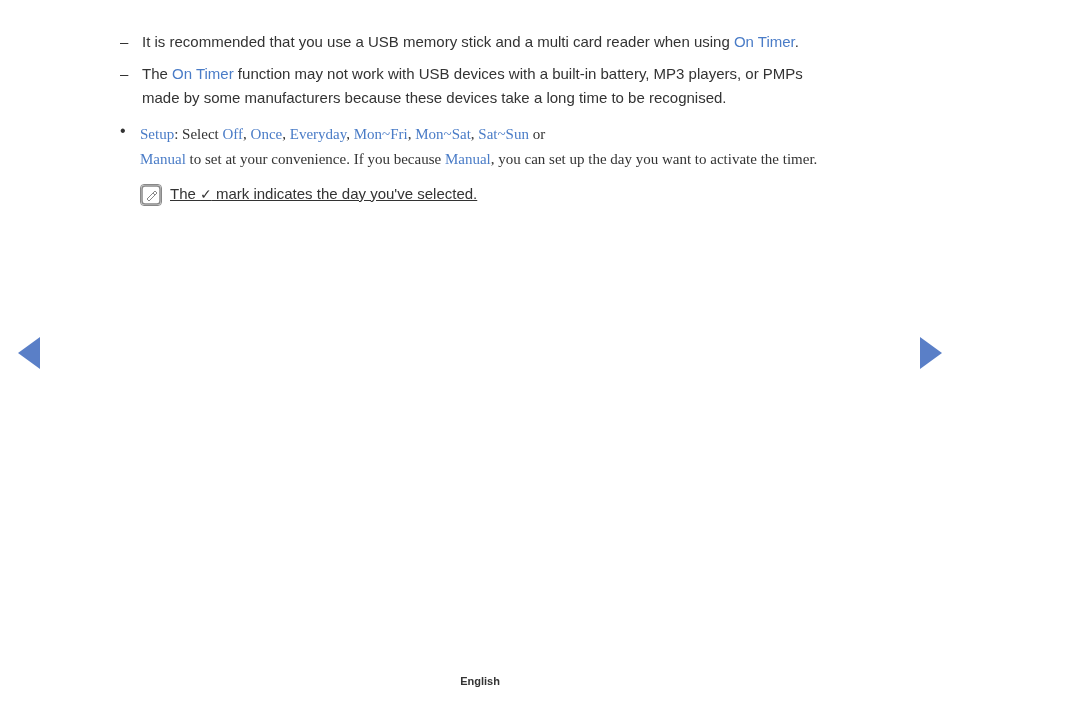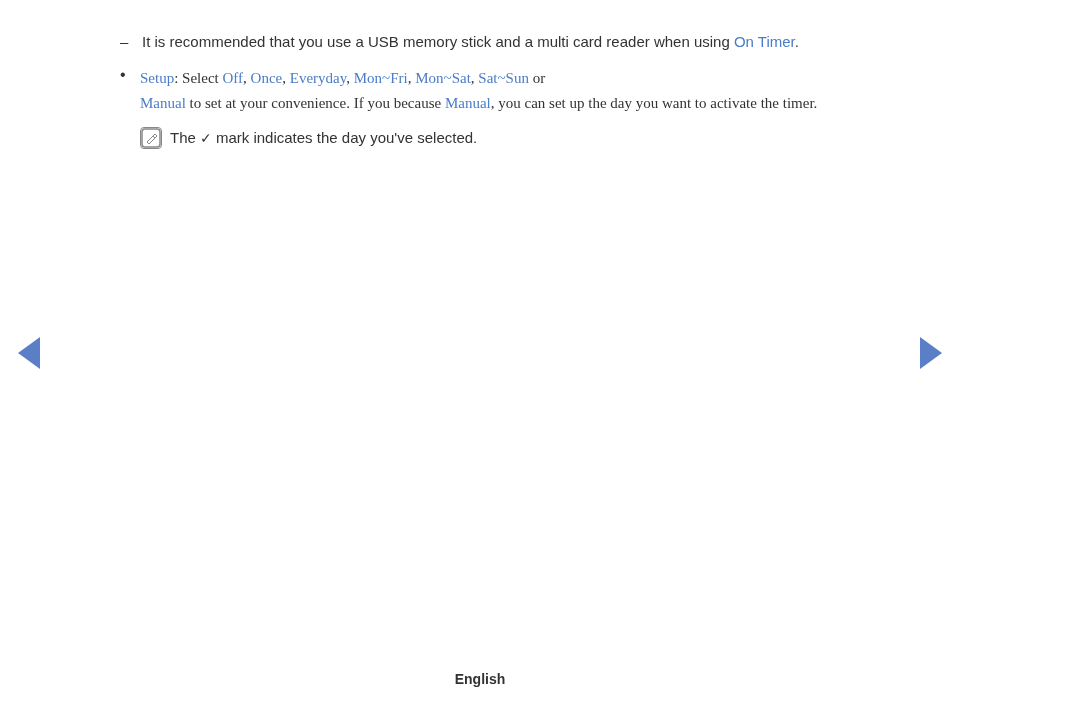--- a/index.html
+++ b/index.html
@@ -73,23 +73,24 @@
       top: 0;
       color: #333;
     }
 
     .blue {
       color: #4a7cc7;
     }
 
     .note-box {
       display: flex;
-      align-items: center;
+      align-items: flex-end;
       margin-top: 10px;
       margin-bottom: 6px;
+      text-decoration: underline;
     }
 
     .note-icon-pencil {
       width: 22px;
       height: 22px;
       border: 1.5px solid #888;
       border-radius: 4px;
       display: inline-flex;
       align-items: center;
       justify-content: center;
@@ -106,21 +107,21 @@
 
     .checkmark {
       font-size: 14px;
       color: #333;
     }
 
     .footer {
       text-align: center;
       padding-bottom: 18px;
       color: #333;
-      font-size: 14px;
+      font-size: 11px;
       font-weight: bold;
     }
 
     .nav-arrow-left {
       position: absolute;
       left: 18px;
       top: 50%;
       transform: translateY(-50%);
       width: 0;
       height: 0;
@@ -165,20 +166,23 @@
   </style>
 </head>
 <body>
 
 <div class="page-container">
   <div class="content-area">
 
     <ul class="dash-list">
       <li>
         <span>It is recommended that you use a USB memory stick and a multi card reader when using </span><span class="blue">On Timer</span><span>.</span>
+      </li>
+      <li>
+        <span>The </span><span class="blue">On Timer</span><span> function may not work with USB devices with a built-in battery, MP3 players, or PMPs made by some manufacturers because these devices take a long time to be recognised.</span>
       </li>
     </ul>
 
     <ul class="bullet-list">
       <li>
         <div class="off-timer-section">
 
           <div class="setup-line">
             <span class="blue">Setup</span><span>: Select </span><span class="blue">Off</span><span>, </span><span class="blue">Once</span><span>, </span><span class="blue">Everyday</span><span>, </span><span class="blue">Mon~Fri</span><span>, </span><span class="blue">Mon~Sat</span><span>, </span><span class="blue">Sat~Sun</span><span> or</span><br>
             <span class="blue">Manual</span><span> to set at your convenience. If you because </span><span class="blue">Manual</span><span>, you can set up the day you want to activate the timer.</span>

